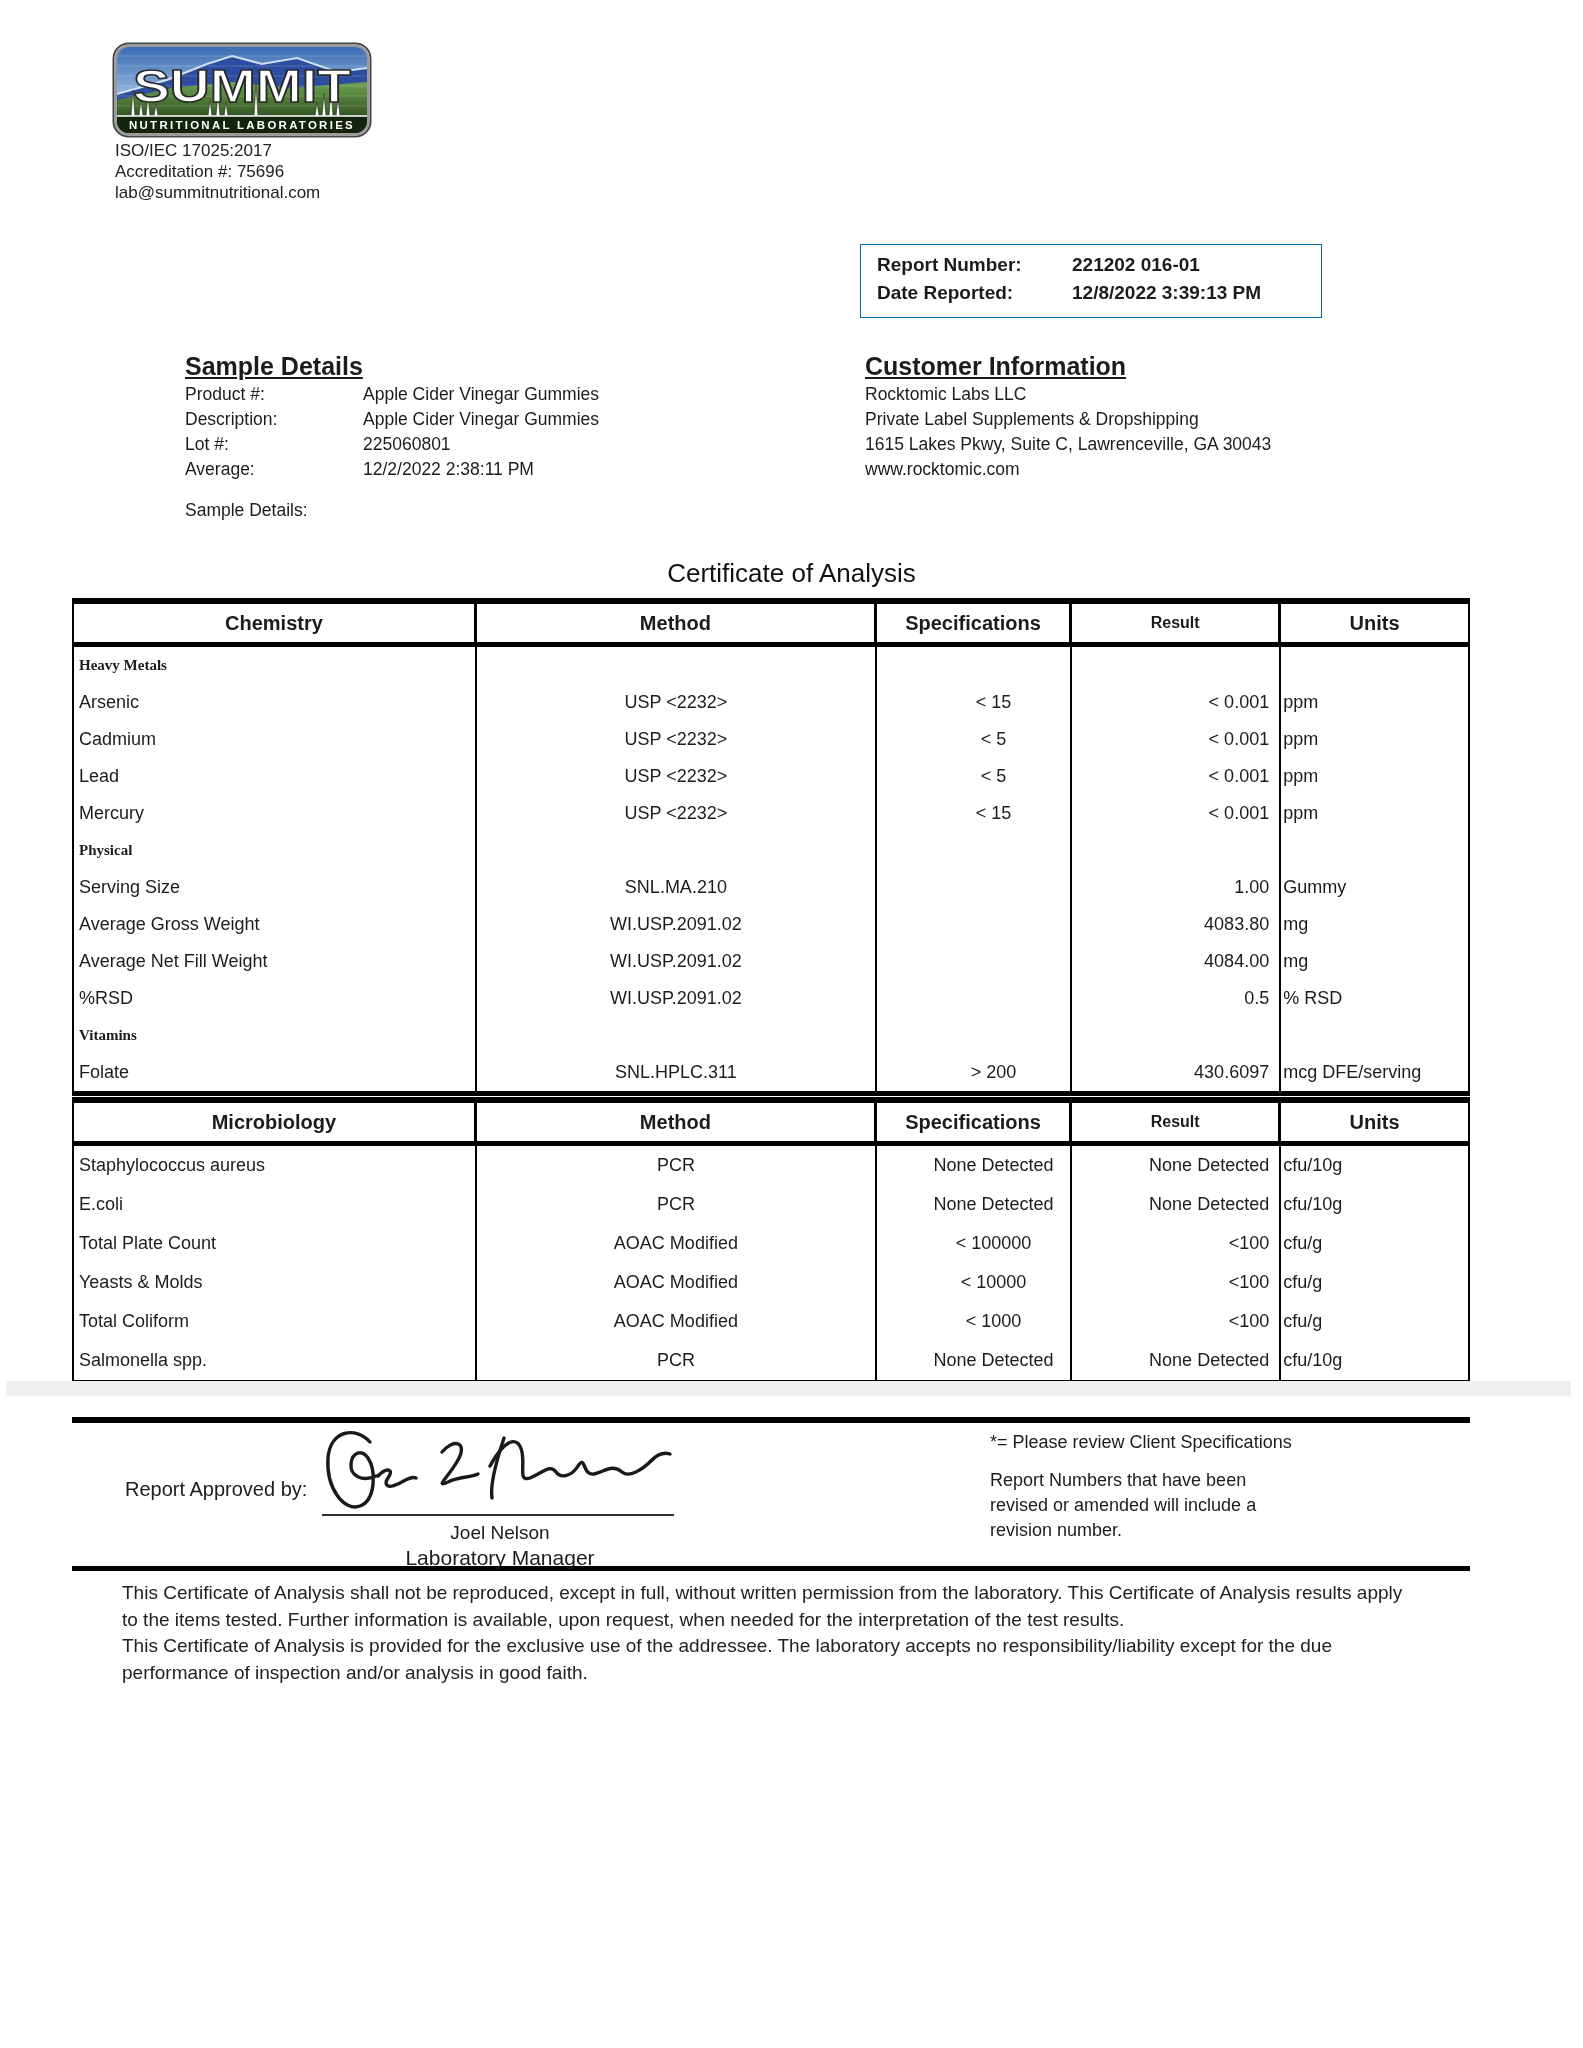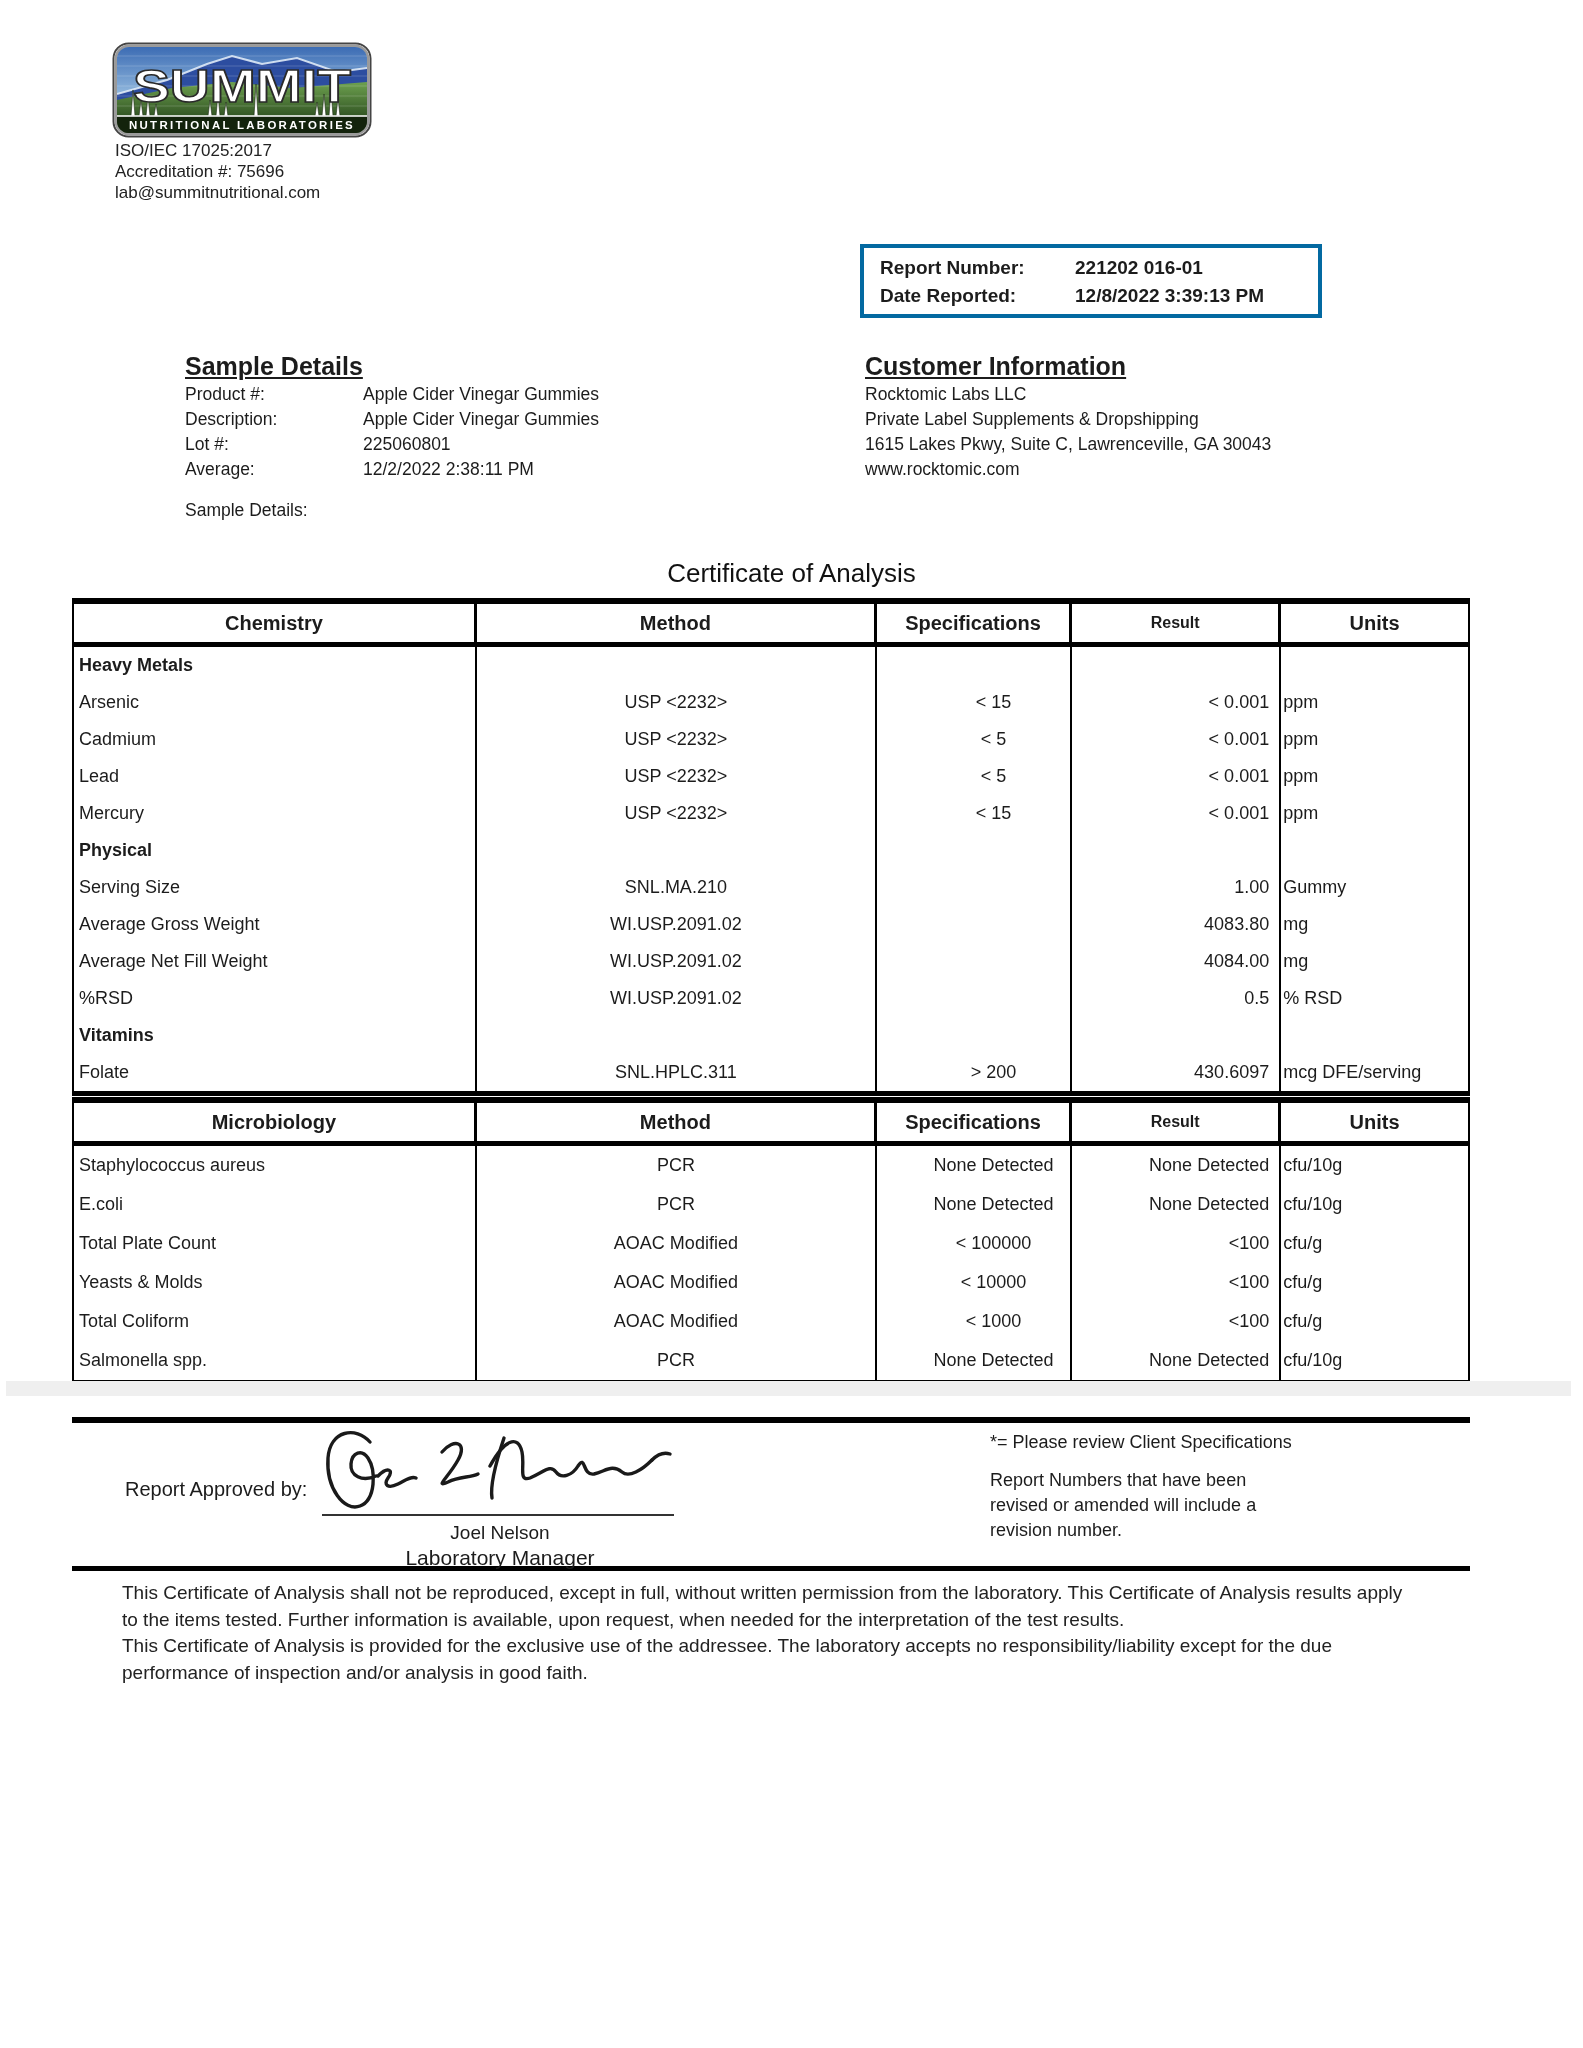--- a/index.html
+++ b/index.html
@@ -15,21 +15,21 @@
 
   
   .logo-wrap{left:112px;top:42px;width:260px;height:96px;}
 
   
   .lab-lines{left:115px;top:140px;font-size:17px;line-height:21px;color:#222;}
 
   
   .report-box{
     left:860px;top:244px;width:462px;height:74px;
-    border:4px solid #0369a1;
+    border:1px solid #0369a1;
     padding:6px 0 0 16px;box-sizing:border-box;
     font-size:19px;font-weight:bold;line-height:28px;
   }
   .report-row{display:flex;}
   .report-row .rlabel{width:195px;}
 
   
   .block-heading{font-size:25px;font-weight:bold;text-decoration:underline;}
   .sample-heading{left:185px;top:352px;}
   .customer-heading{left:865px;top:352px;}
@@ -65,21 +65,21 @@
   .col0{width:28.9%;}
   .col1{width:28.7%;}
   .col2{width:14.0%;}
   .col3{width:15.0%;}
   .col4{width:13.4%;}
   .coa-cell.col0{justify-content:flex-start;padding-left:5px;}
   .coa-cell.col1{justify-content:center;}
   .coa-cell.col2{justify-content:center;padding-left:40px;}
   .coa-cell.col3{justify-content:flex-end;padding-right:10px;}
   .coa-cell.col4{justify-content:flex-start;padding-left:2px;}
-  .coa-row.section .coa-cell.col0{font-weight:bold;font-size:18px;}
+  .coa-row.section .coa-cell.col0{font-weight:bold;font-size:15px;font-family:Liberation Serif, serif;}
   #table-0{top:598px;}
   #table-1{top:1097px;}
   #table-0 .coa-row{height:37px;}
   #table-1 .coa-row{height:39px;}
 
   .gray-band{left:6px;top:1381px;width:1565px;height:15px;background:#efefef;}
 
   
   .rule{background:#000;}
   .rule-1{left:72px;top:1417px;width:1398px;height:6px;}

